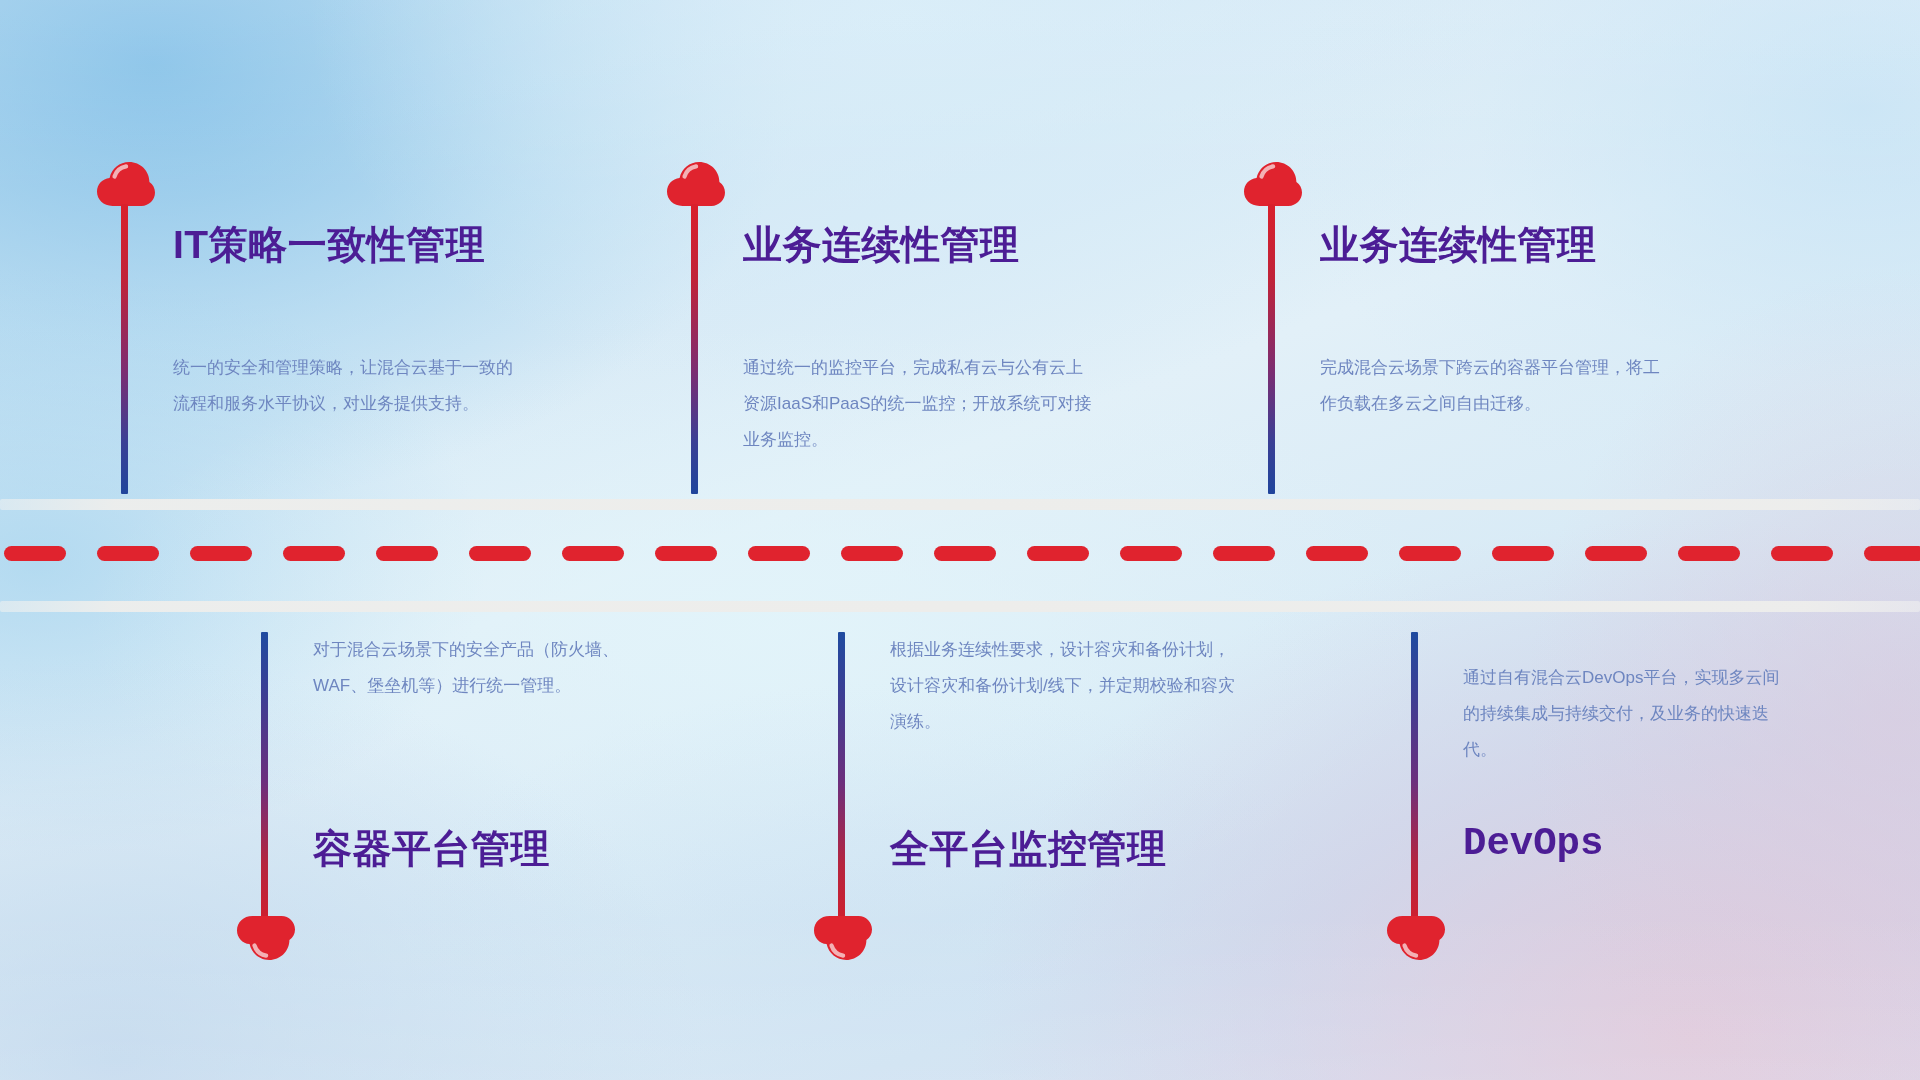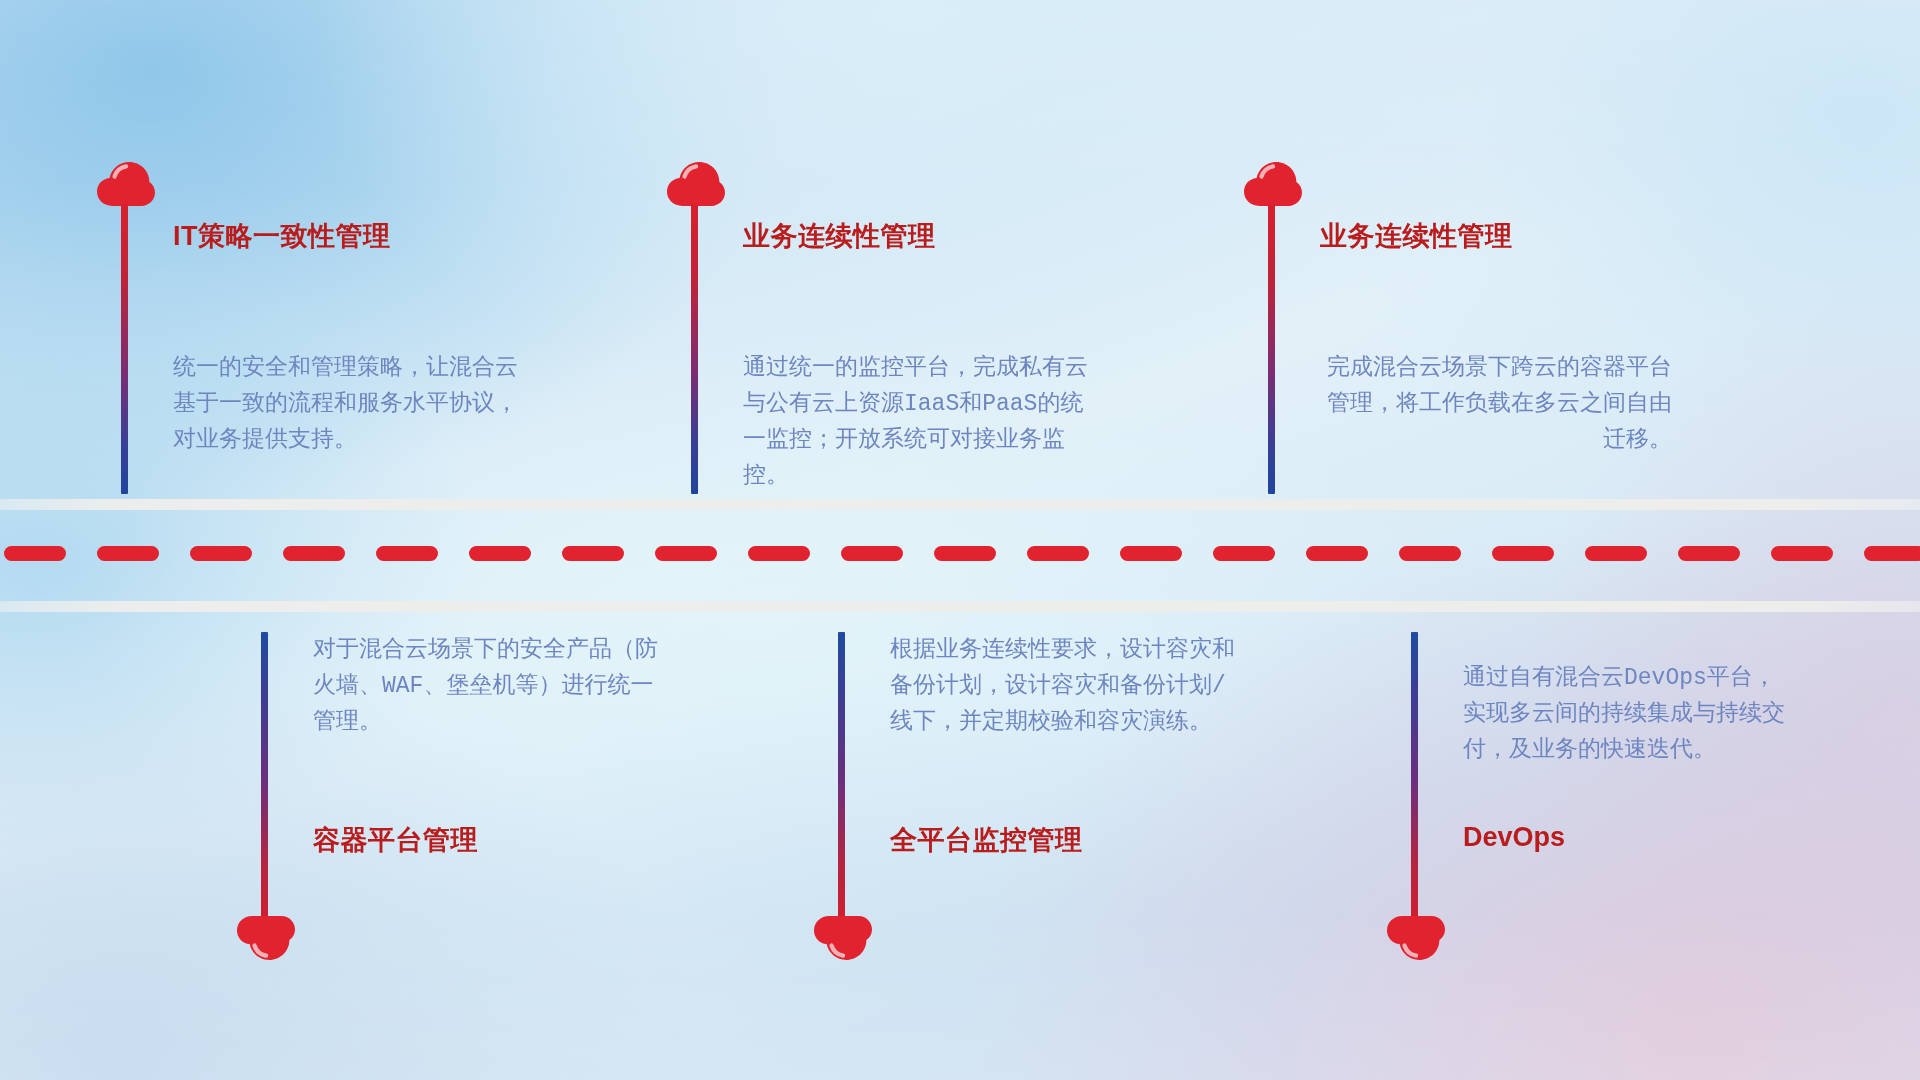--- a/index.html
+++ b/index.html
@@ -107,34 +107,33 @@
 
   
   .stem{
     width:7px;
     border-radius:1px;
   }
   .stem-down{ background:linear-gradient(to bottom,#d9202c 0%, #c02339 26%, #7b2d72 58%, #3a3f95 82%, #20459c 100%); }
   .stem-up  { background:linear-gradient(to bottom,#1f4ba0 0%, #3a3f95 20%, #6d2f7d 52%, #b5253f 80%, #cf1f2e 100%); }
 
   .title{
-    font-size:27px;
+    font-size:39px;
     font-weight:700;
-    color:#b91c1c;
+    color:#4c1d95;
     letter-spacing:0.5px;
     white-space:nowrap;
   }
-  .title-latin{ letter-spacing:0px; }
+  .title-latin{ letter-spacing:0px;font-family:Liberation Mono, monospace; }
 
   .body{
-    font-size:23px;
+    font-size:17px;
     line-height:36px;
     color:#6e86c0;
     font-weight:400;
-    font-family:Liberation Mono, monospace;
   }
 
   
   .top-col .cloud{ position:absolute; top:0; left:0; }
   .top-col .stem { position:absolute; top:44px; left:26px; height:290px; }
   .top-col .title{ position:absolute; top:58px; left:78px; }
   .top-col .body { position:absolute; top:190px; left:78px; }
 
   
   .bot-col .body { position:absolute; top:0; left:78px; }
@@ -191,21 +190,21 @@
     <span class="cloud">
         <svg viewBox="0 0 62 48" xmlns="http://www.w3.org/2000/svg">
           <g>
             <path d="M17.5,46 C8.4,46 2,39.6 2,31.6 C2,24.3 7.4,18.6 14.6,17.9 C16.6,8.6 24.6,2 34.2,2 C45.4,2 54.4,10.9 54.4,22 C57.9,24.3 60,28.2 60,32.6 C60,39.9 54,46 46.5,46 Z" fill="#e0232e"></path>
             <path d="M19.5,16.5 C21.2,11.3 25.6,7.4 31.1,6.4" stroke="#f3b9bd" stroke-width="4.2" stroke-linecap="round" fill="none" opacity="0.95"></path>
           </g>
         </svg>
       </span>
     <div class="stem stem-down"></div>
     <div class="title">业务连续性管理</div>
-    <div class="body" style="width:352px;text-align:right;">完成混合云场景下跨云的容器平台管理，将工作负载在多云之间自由迁移。</div>
+    <div class="body" style="width:352px;">完成混合云场景下跨云的容器平台管理，将工作负载在多云之间自由迁移。</div>
   </div>
 
   <div class="road-rail" id="rail-top"></div>
   <div class="road-dashes" id="road-dashes">
       <span class="dash" style="background: rgb(224, 35, 46);"></span>
       <span class="dash" style="background: rgb(224, 35, 46);"></span>
       <span class="dash" style="background: rgb(224, 35, 46);"></span>
       <span class="dash" style="background: rgb(224, 35, 46);"></span>
       <span class="dash" style="background: rgb(224, 35, 46);"></span>
       <span class="dash" style="background: rgb(224, 35, 46);"></span>

